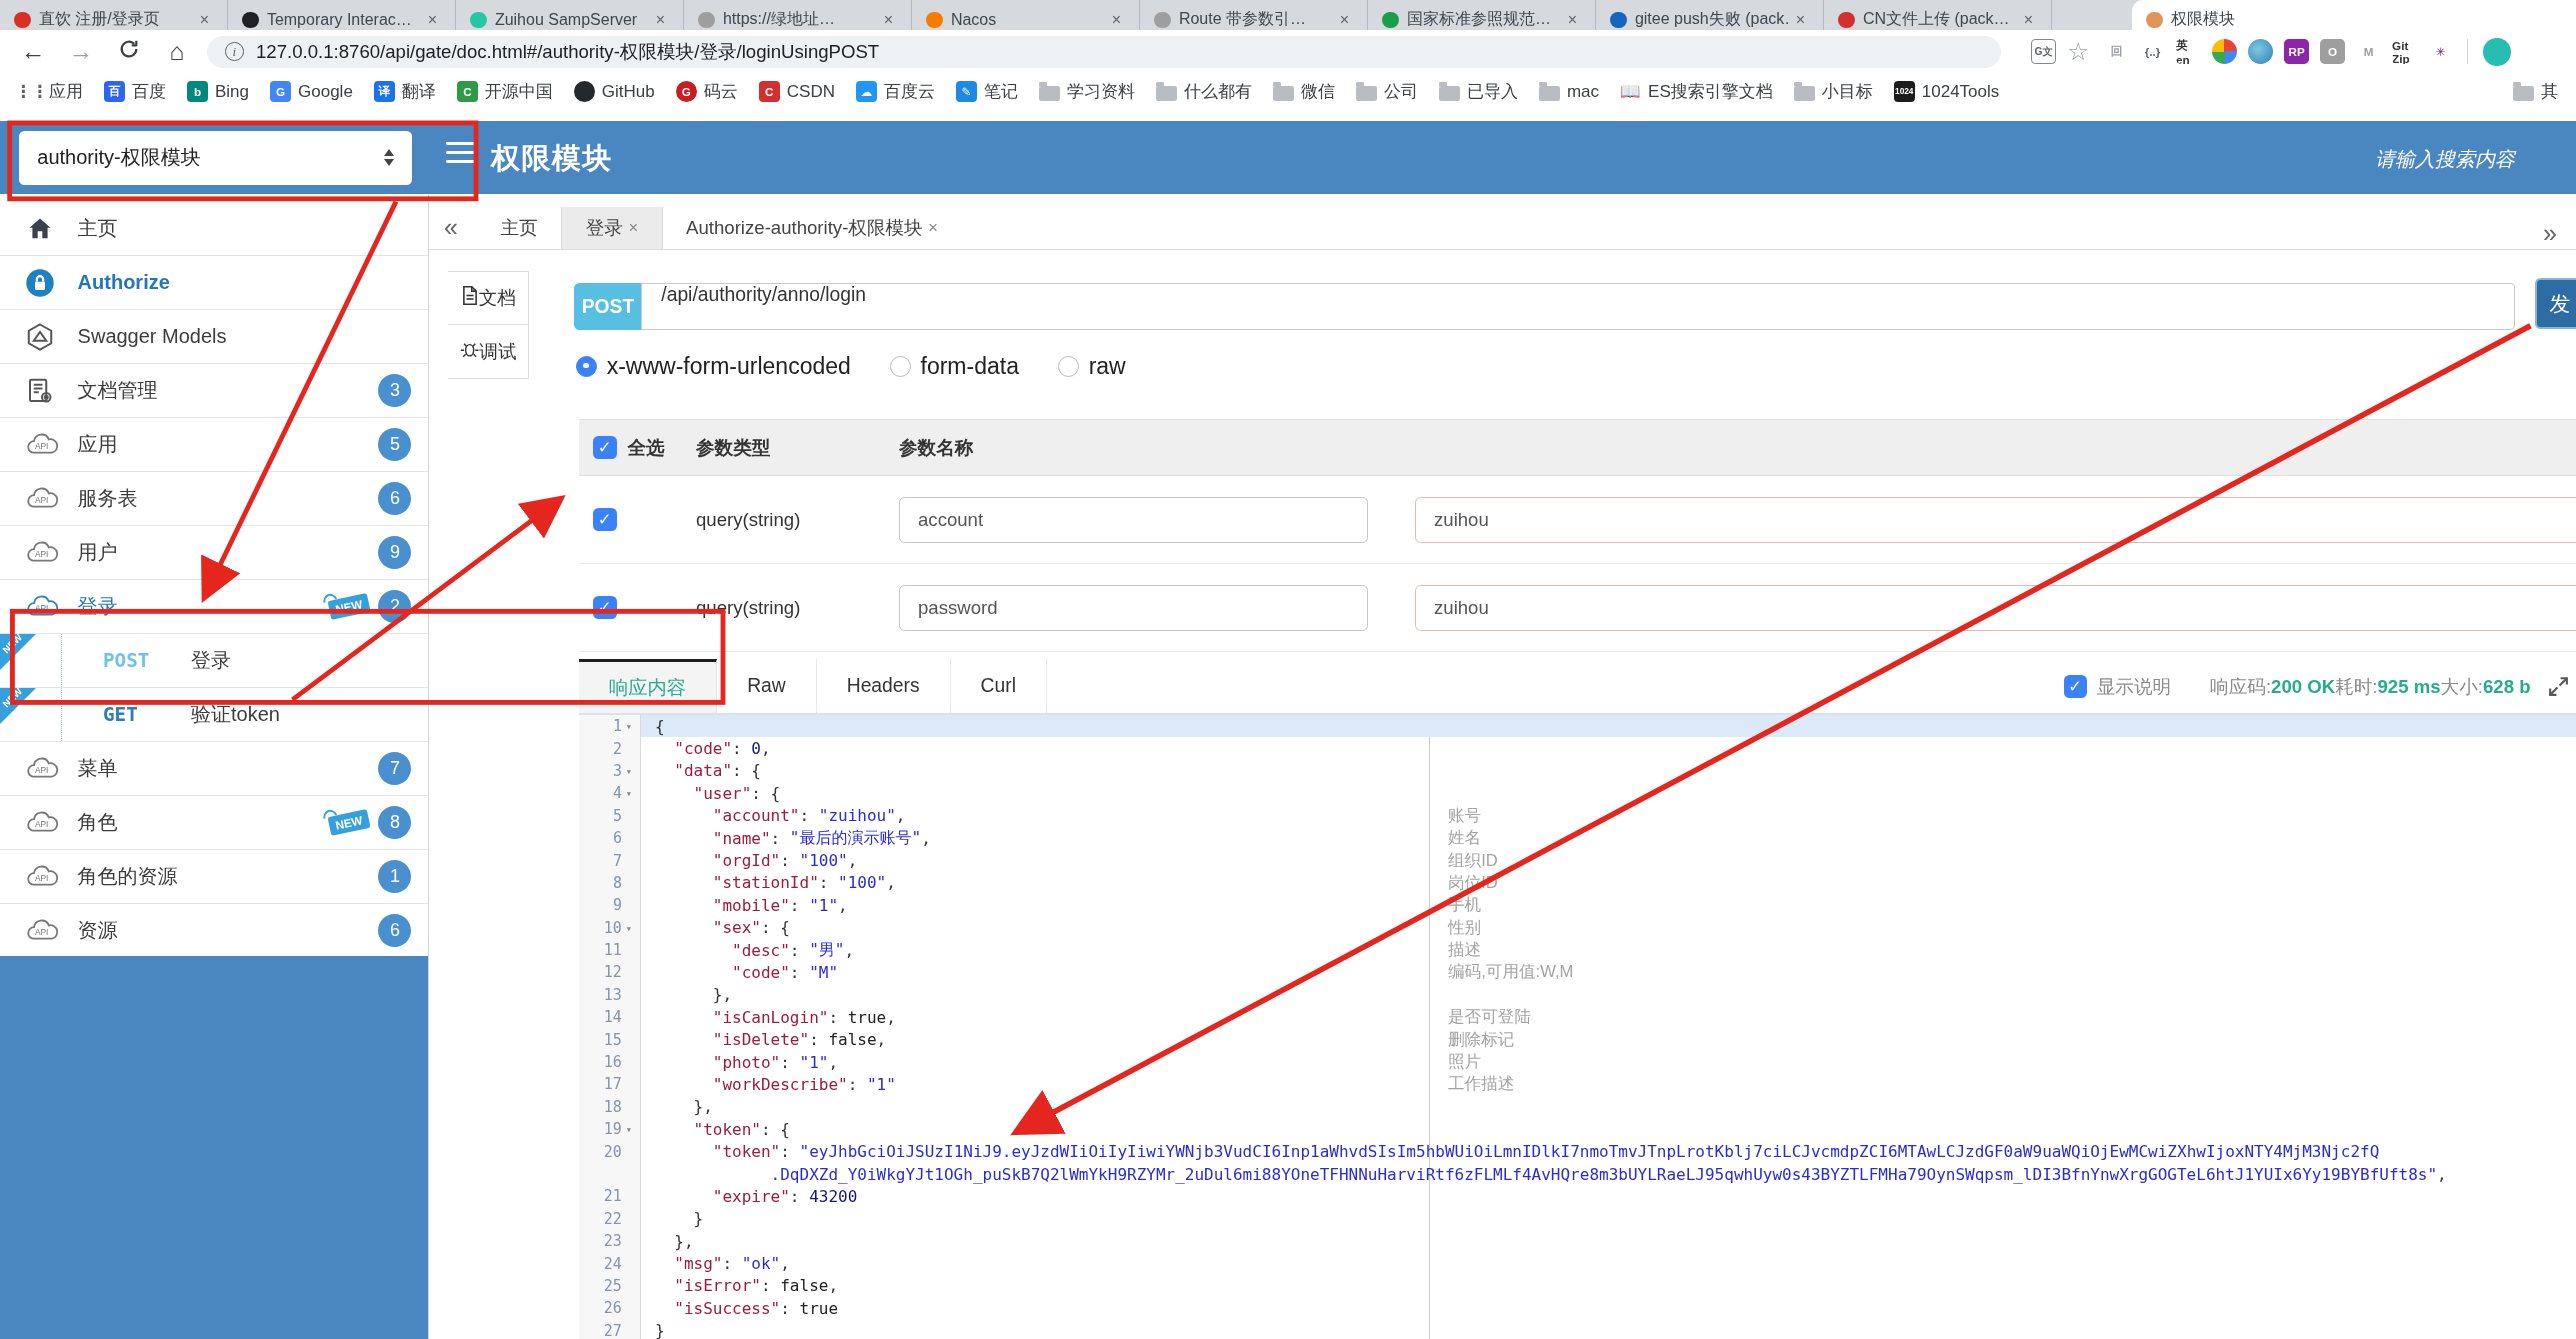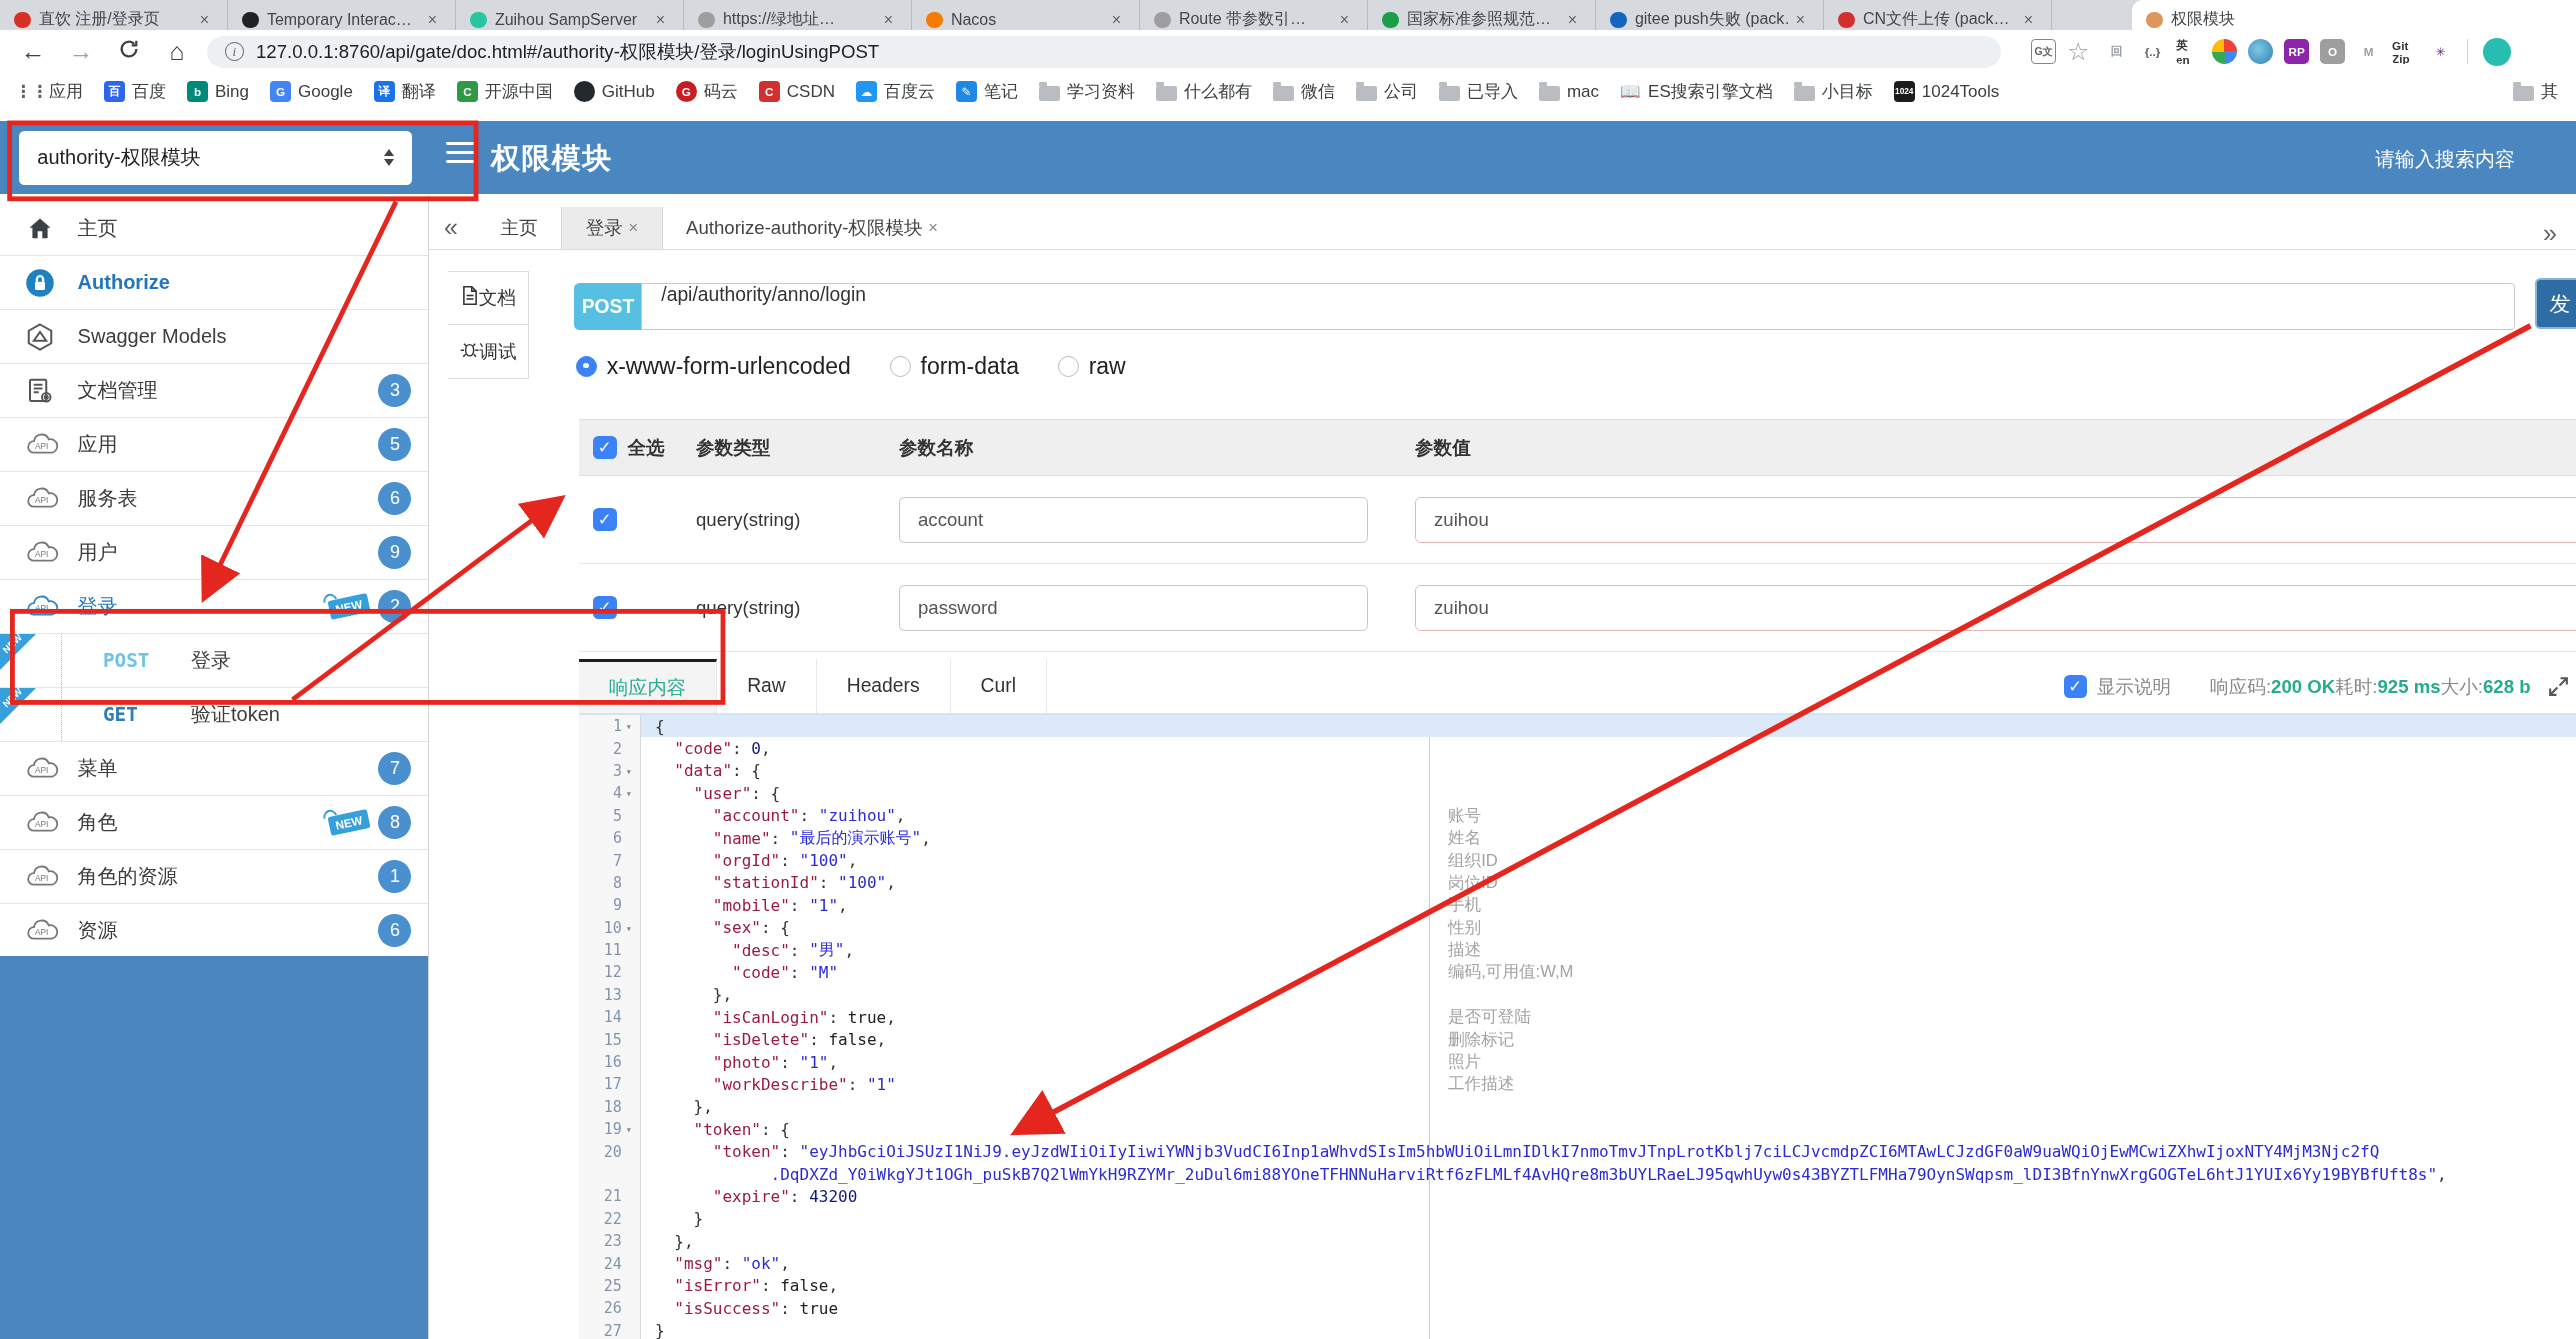--- a/index.html
+++ b/index.html
@@ -42,21 +42,21 @@
   
   .appheader { position:absolute; left:0; top:121px; width:2576px; height:73px; background:#4a87c0; }
   .mod-select { position:absolute; left:19.3px; top:9.7px; width:393px; height:54px; background:#fff; border-radius:5.5px;
     font-size:20px; color:#222; display:flex; align-items:center; padding:0 18px; }
   .updown { margin-left:auto; display:flex; flex-direction:column; gap:3.4px; }
   .updown i { width:0; height:0; border-left:5.5px solid transparent; border-right:5.5px solid transparent; display:block;}
   .updown .u { border-bottom:7px solid #444; } .updown .d { border-top:7px solid #444; }
   .burger { position:absolute; left:446px; top:21px; width:29px; }
   .burger div { height:3.4px; background:#fff; margin-bottom:5.5px; border-radius:1.4px; }
   .htitle { position:absolute; left:491px; top:18px; font-size:29px; font-weight:bold; color:#fff; letter-spacing:1.4px;}
-  .hsearch { position:absolute; right:61px; top:25px; font-size:20px; color:#fff; }
+  .hsearch { position:absolute; right:61px; top:25px; font-size:20px; color:#fff;font-style:italic; }
 
   
   .sidebar { position:absolute; left:0; top:195px; width:428px; height:1145px; background:#fff; }
   .snav { list-style:none; margin-top:7px; }
   .snav li { height:54px; border-bottom:0.7px solid #e5e5e5; display:flex; align-items:center; position:relative;
     padding-left:25px; font-size:20px; color:#3c3c3c; background:#fff;}
   .snav li .sico { width:36px; height:30px; margin-right:16.6px; flex:0 0 auto; display:flex; align-items:center; }
   .snav li.link { color:#2176bd; font-weight:bold; }
   .snav li.sel { color:#2176bd; }
   .badge { position:absolute; right:16.6px; width:33px; height:33px; border-radius:50%; background:#4a90cf; color:#fff;
@@ -533,21 +533,20 @@
       </div>
 
     <div class="ptable">
       <div class="pt-head">
         <span class="c1">
           <span class="cbx">✓</span>
           <span>全选</span>
         </span>
         <span class="c2">参数类型</span>
         <span class="c3">参数名称</span>
-        <span class="c4">参数值</span>
       </div>
       <div id="ptrows">
           <div class="pt-row">
             <span class="c1">
               <span class="cbx">✓</span>
             </span>
             <span class="c2">query(string)</span>
             <span class="c3">
               <span class="tinput">account</span>
             </span>

